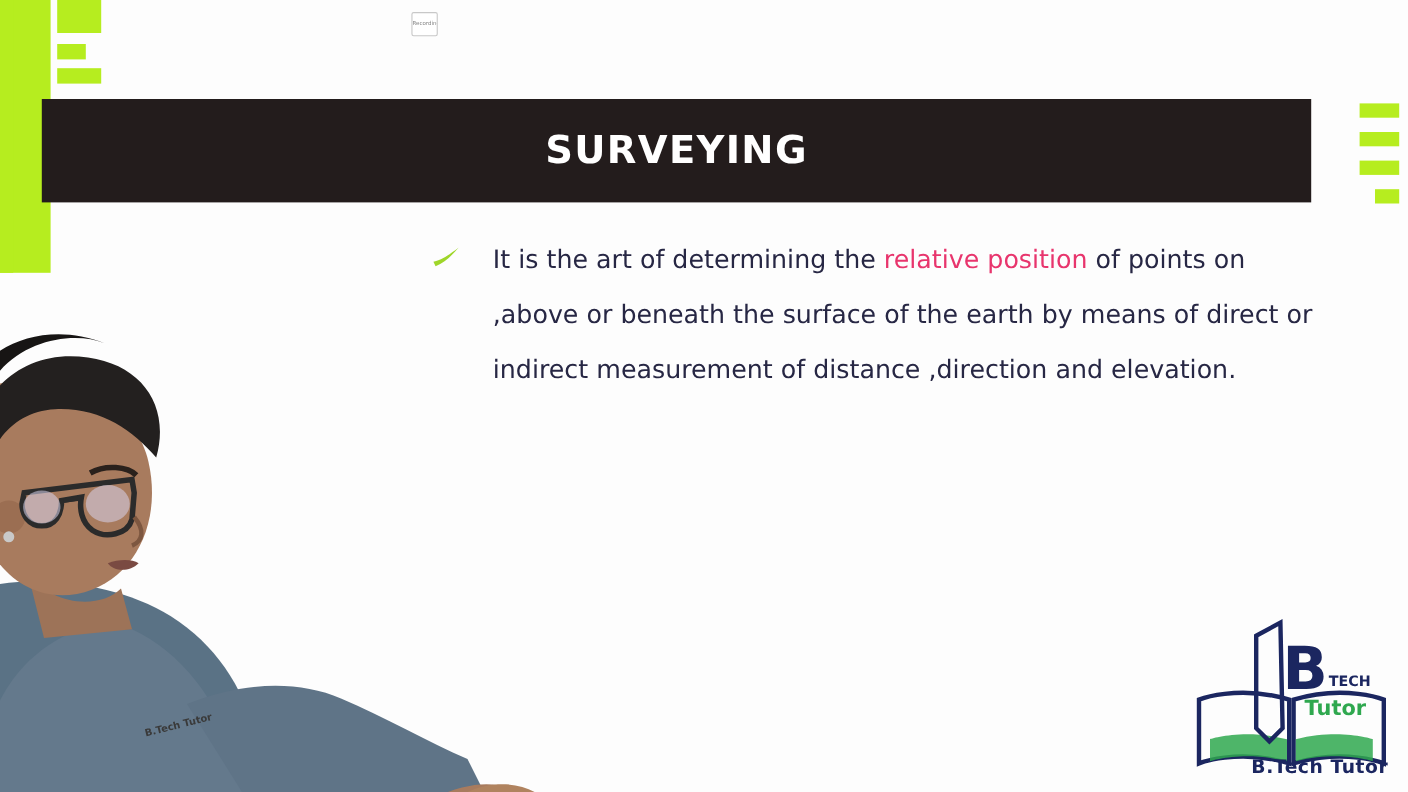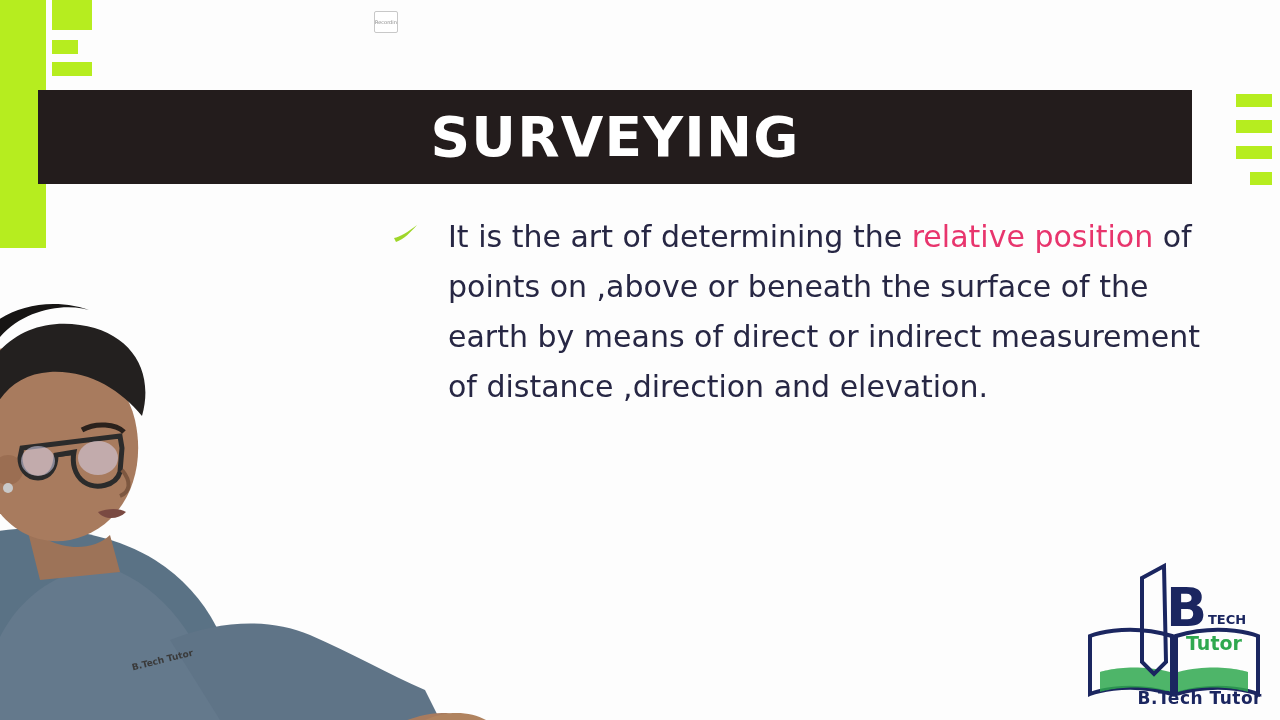--- a/index.html
+++ b/index.html
@@ -67,21 +67,21 @@
     top: 90px;
     width: 1154px;
     height: 94px;
     background: #231c1c;
     display: flex;
     align-items: center;
     justify-content: center;
   }
   .title-text {
     color: #ffffff;
-    font-size: 55px;
+    font-size: 35px;
     font-weight: bold;
     letter-spacing: 1.2px;
     font-family: "DejaVu Sans", sans-serif;
   }
 
   
   .bullet-block {
     position: absolute;
     left: 392px;
     top: 212px;
@@ -89,21 +89,21 @@
   }
   .bullet-marker {
     position: absolute;
     left: 0;
     top: 12px;
     width: 28px;
     height: 20px;
   }
   .bullet-text {
     margin-left: 56px;
-    font-size: 30px;
+    font-size: 23px;
     line-height: 50px;
     color: #272744;
     font-family: "DejaVu Sans", sans-serif;
     font-weight: 400;
   }
   .hl-pink { color: #e8356d; }
 
   
   .top-widget {
     position: absolute;

